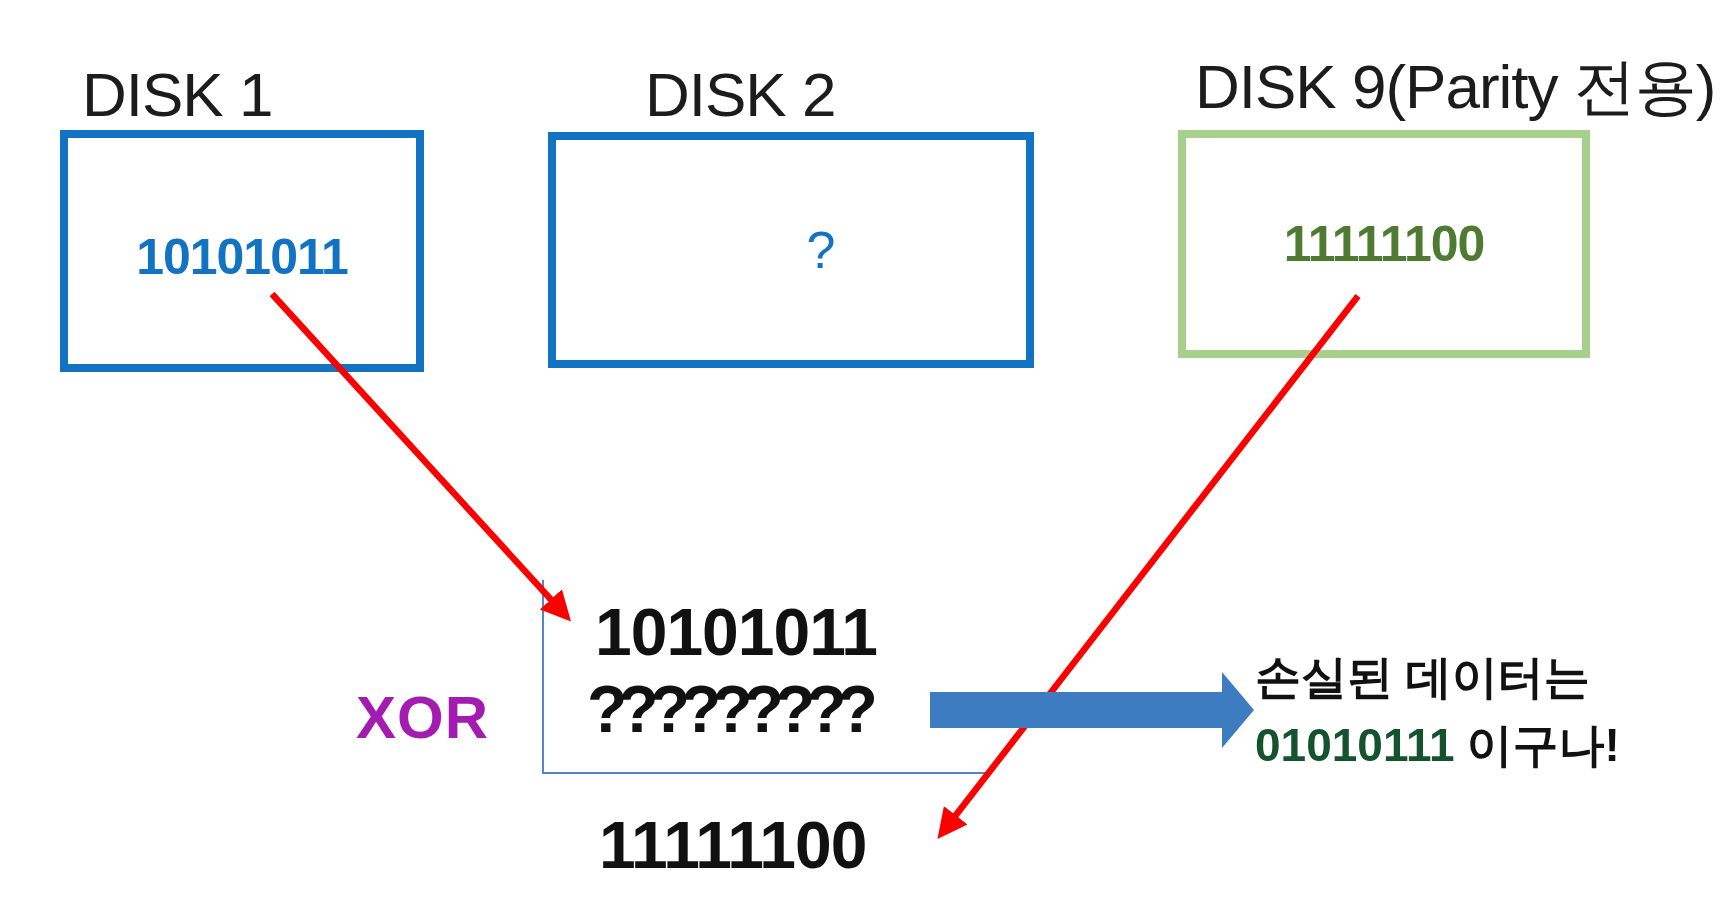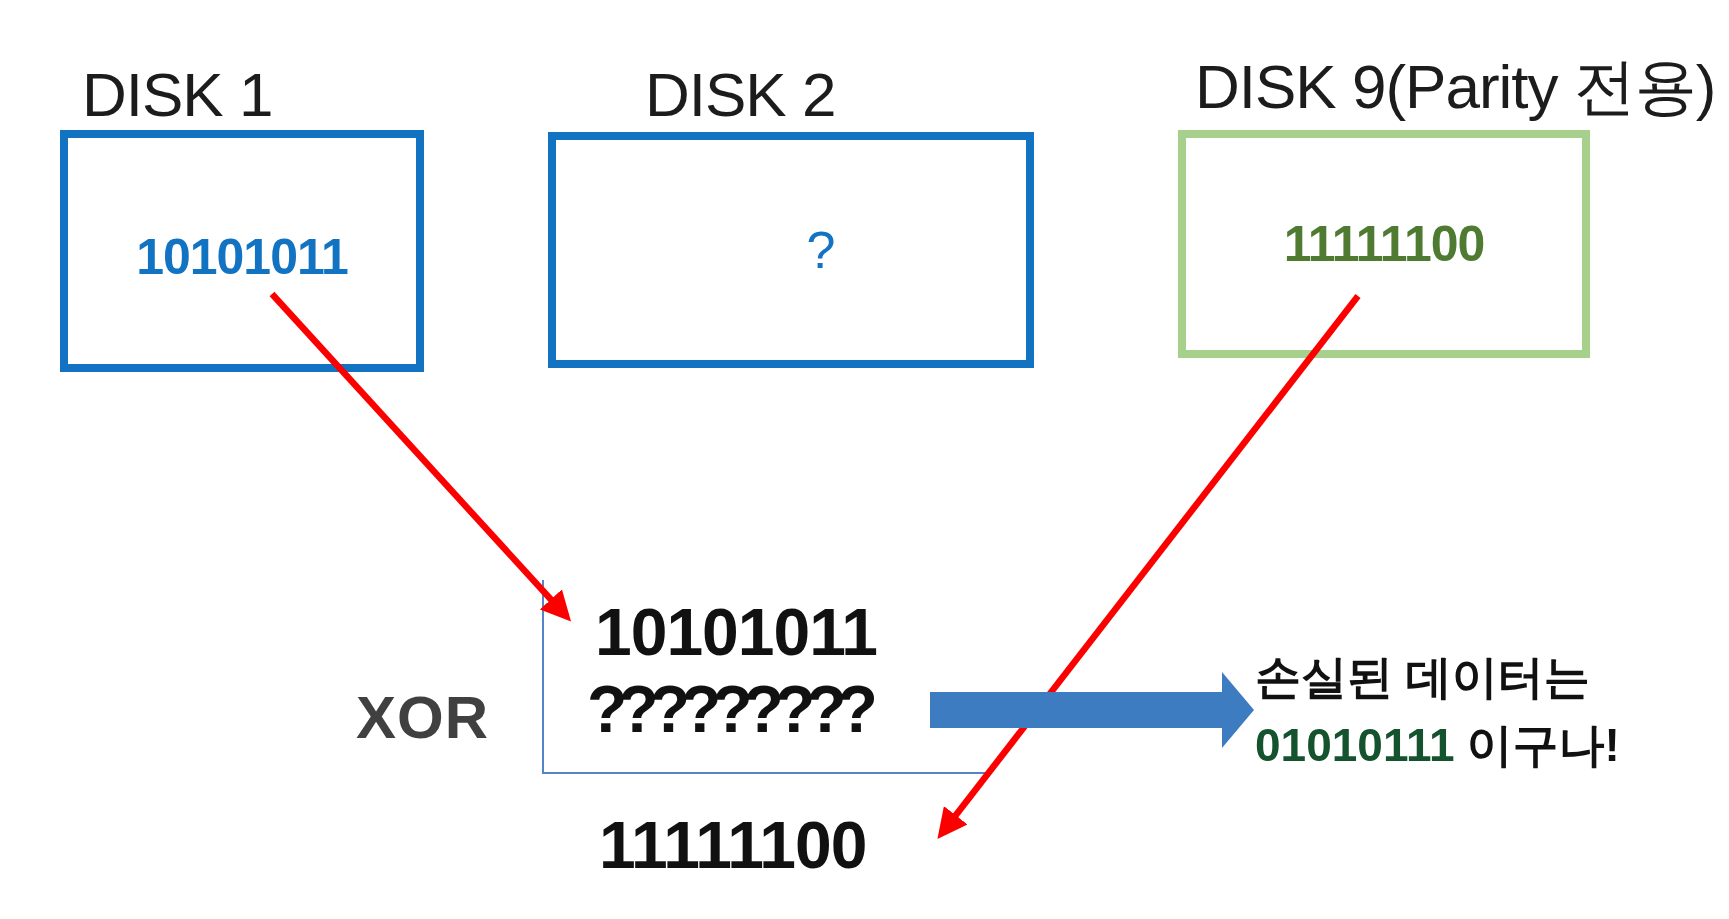--- a/index.html
+++ b/index.html
@@ -21,21 +21,21 @@
   .disk-value.green{color:#4E7B31;}
   .disk-value.question{font-weight:400;letter-spacing:0;font-size:52px;}
 
   .c-line{
     position:absolute;font-weight:bold;color:#111111;font-size:66px;
     line-height:1;white-space:nowrap;letter-spacing:-1px;
   }
   .q-line{letter-spacing:-9px;}
 
   .xor-label{
-    position:absolute;left:356px;top:688px;color:#404040;font-weight:bold;
+    position:absolute;left:356px;top:688px;color:#a21caf;font-weight:bold;
     font-size:60px;line-height:1;letter-spacing:1px;white-space:nowrap;
   }
 
   .result-block{
     position:absolute;left:1255px;top:643px;width:420px;
     font-weight:bold;font-size:46px;line-height:1.48;color:#111111;white-space:nowrap;
   }
   .result-value{color:#14532d;}
   .result-suffix{margin-left:12px;}
 

